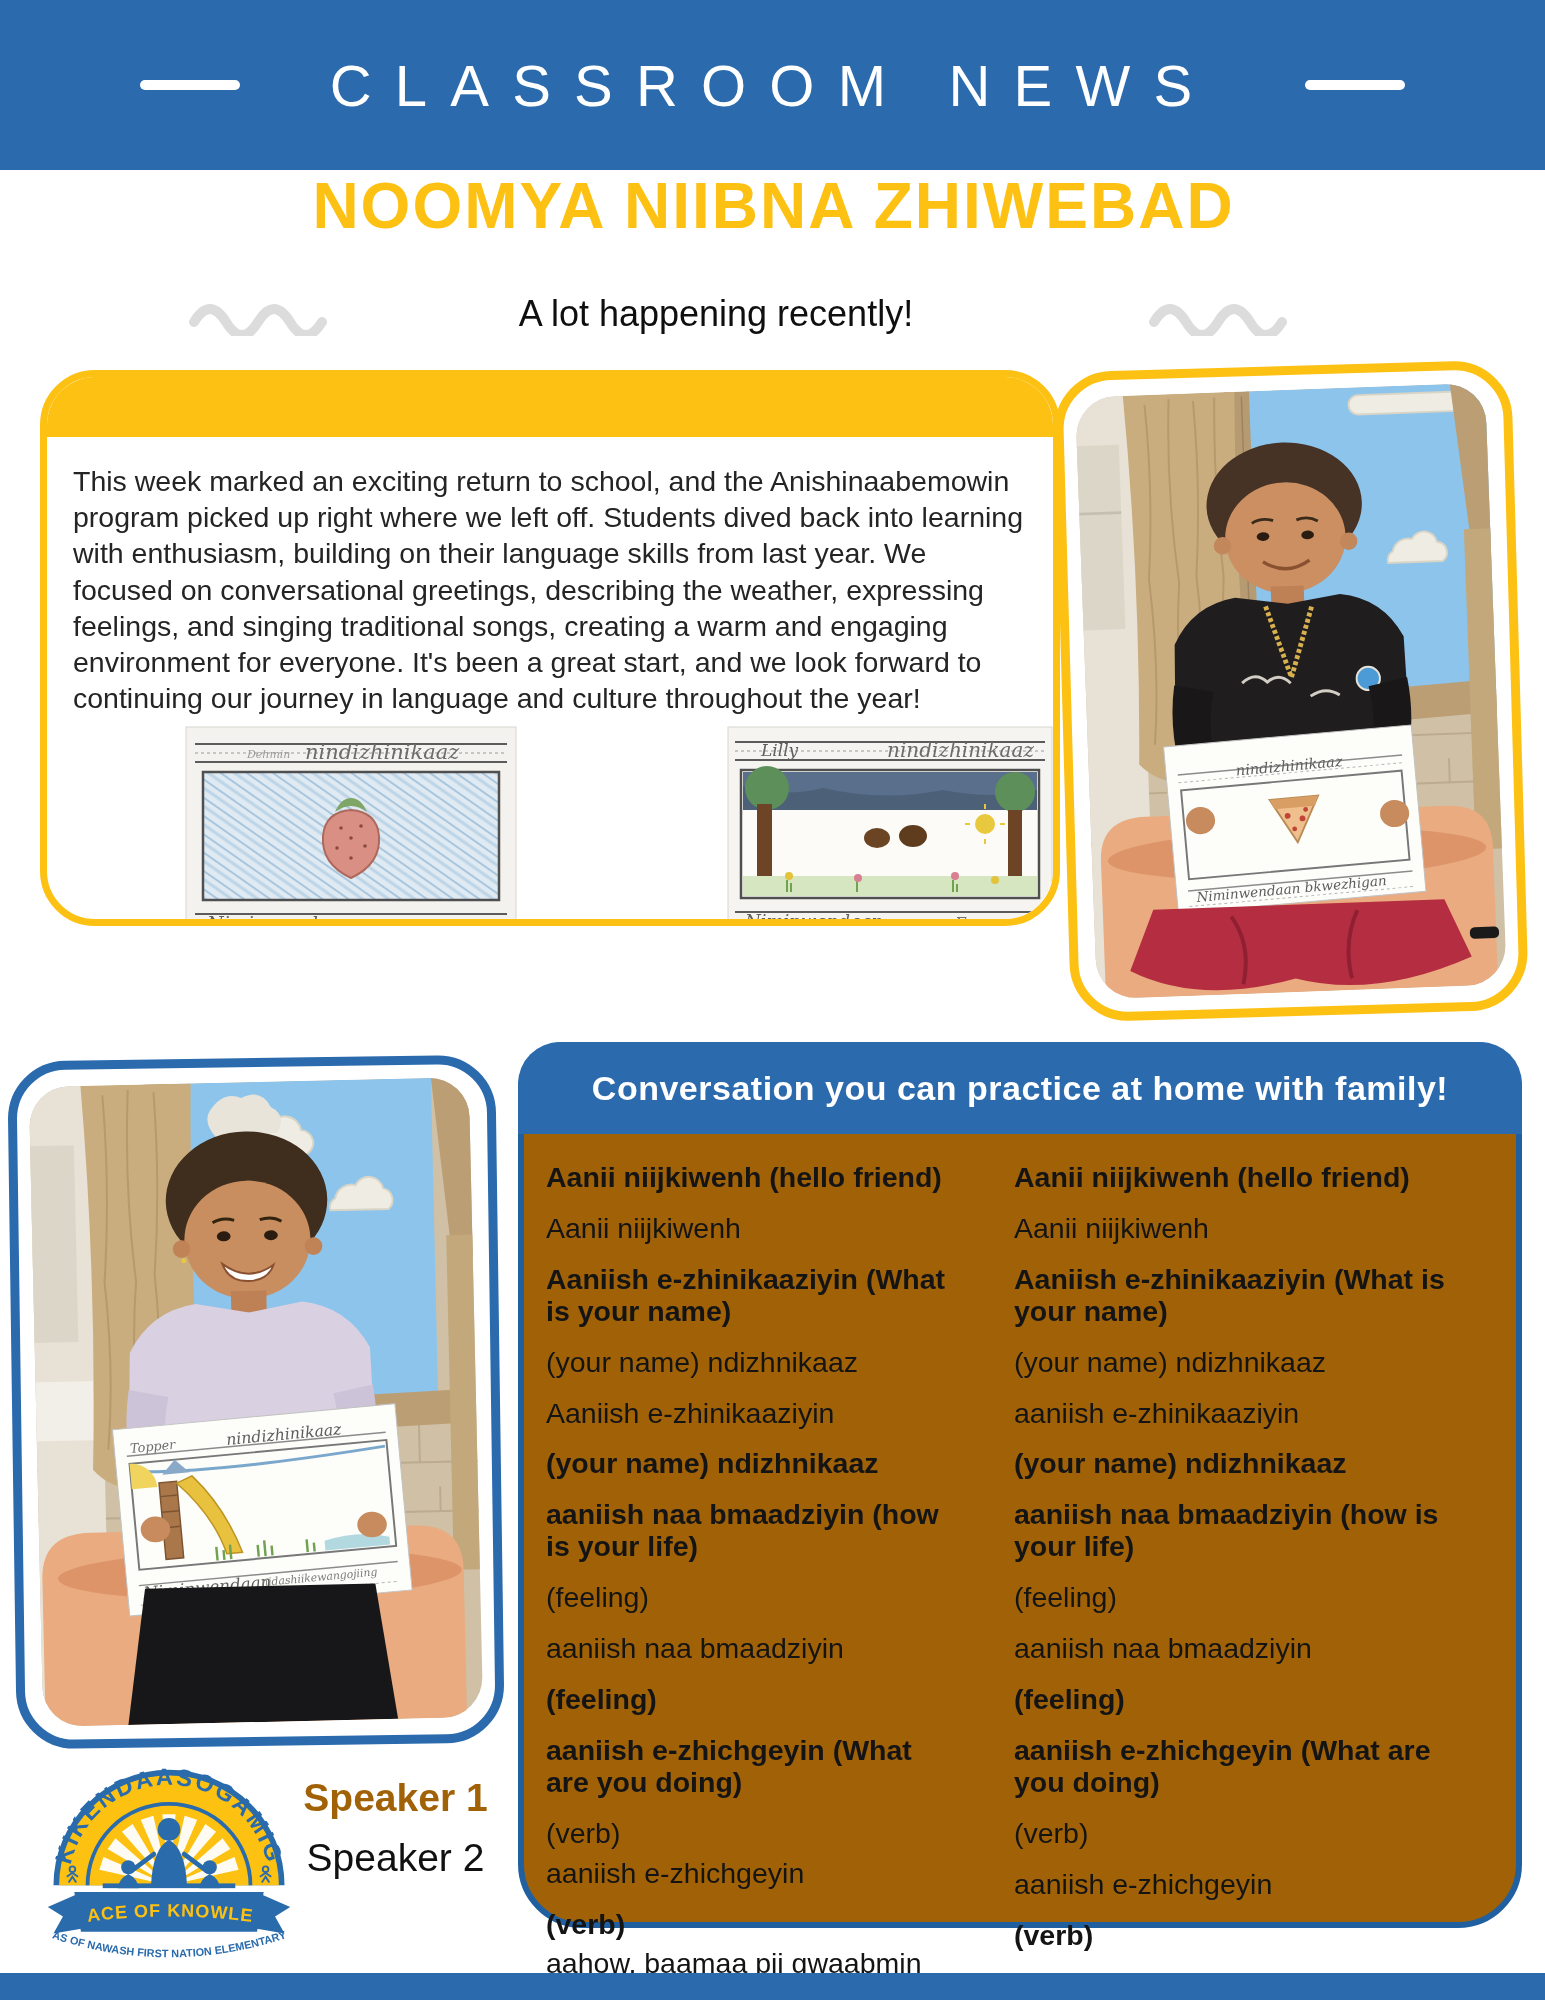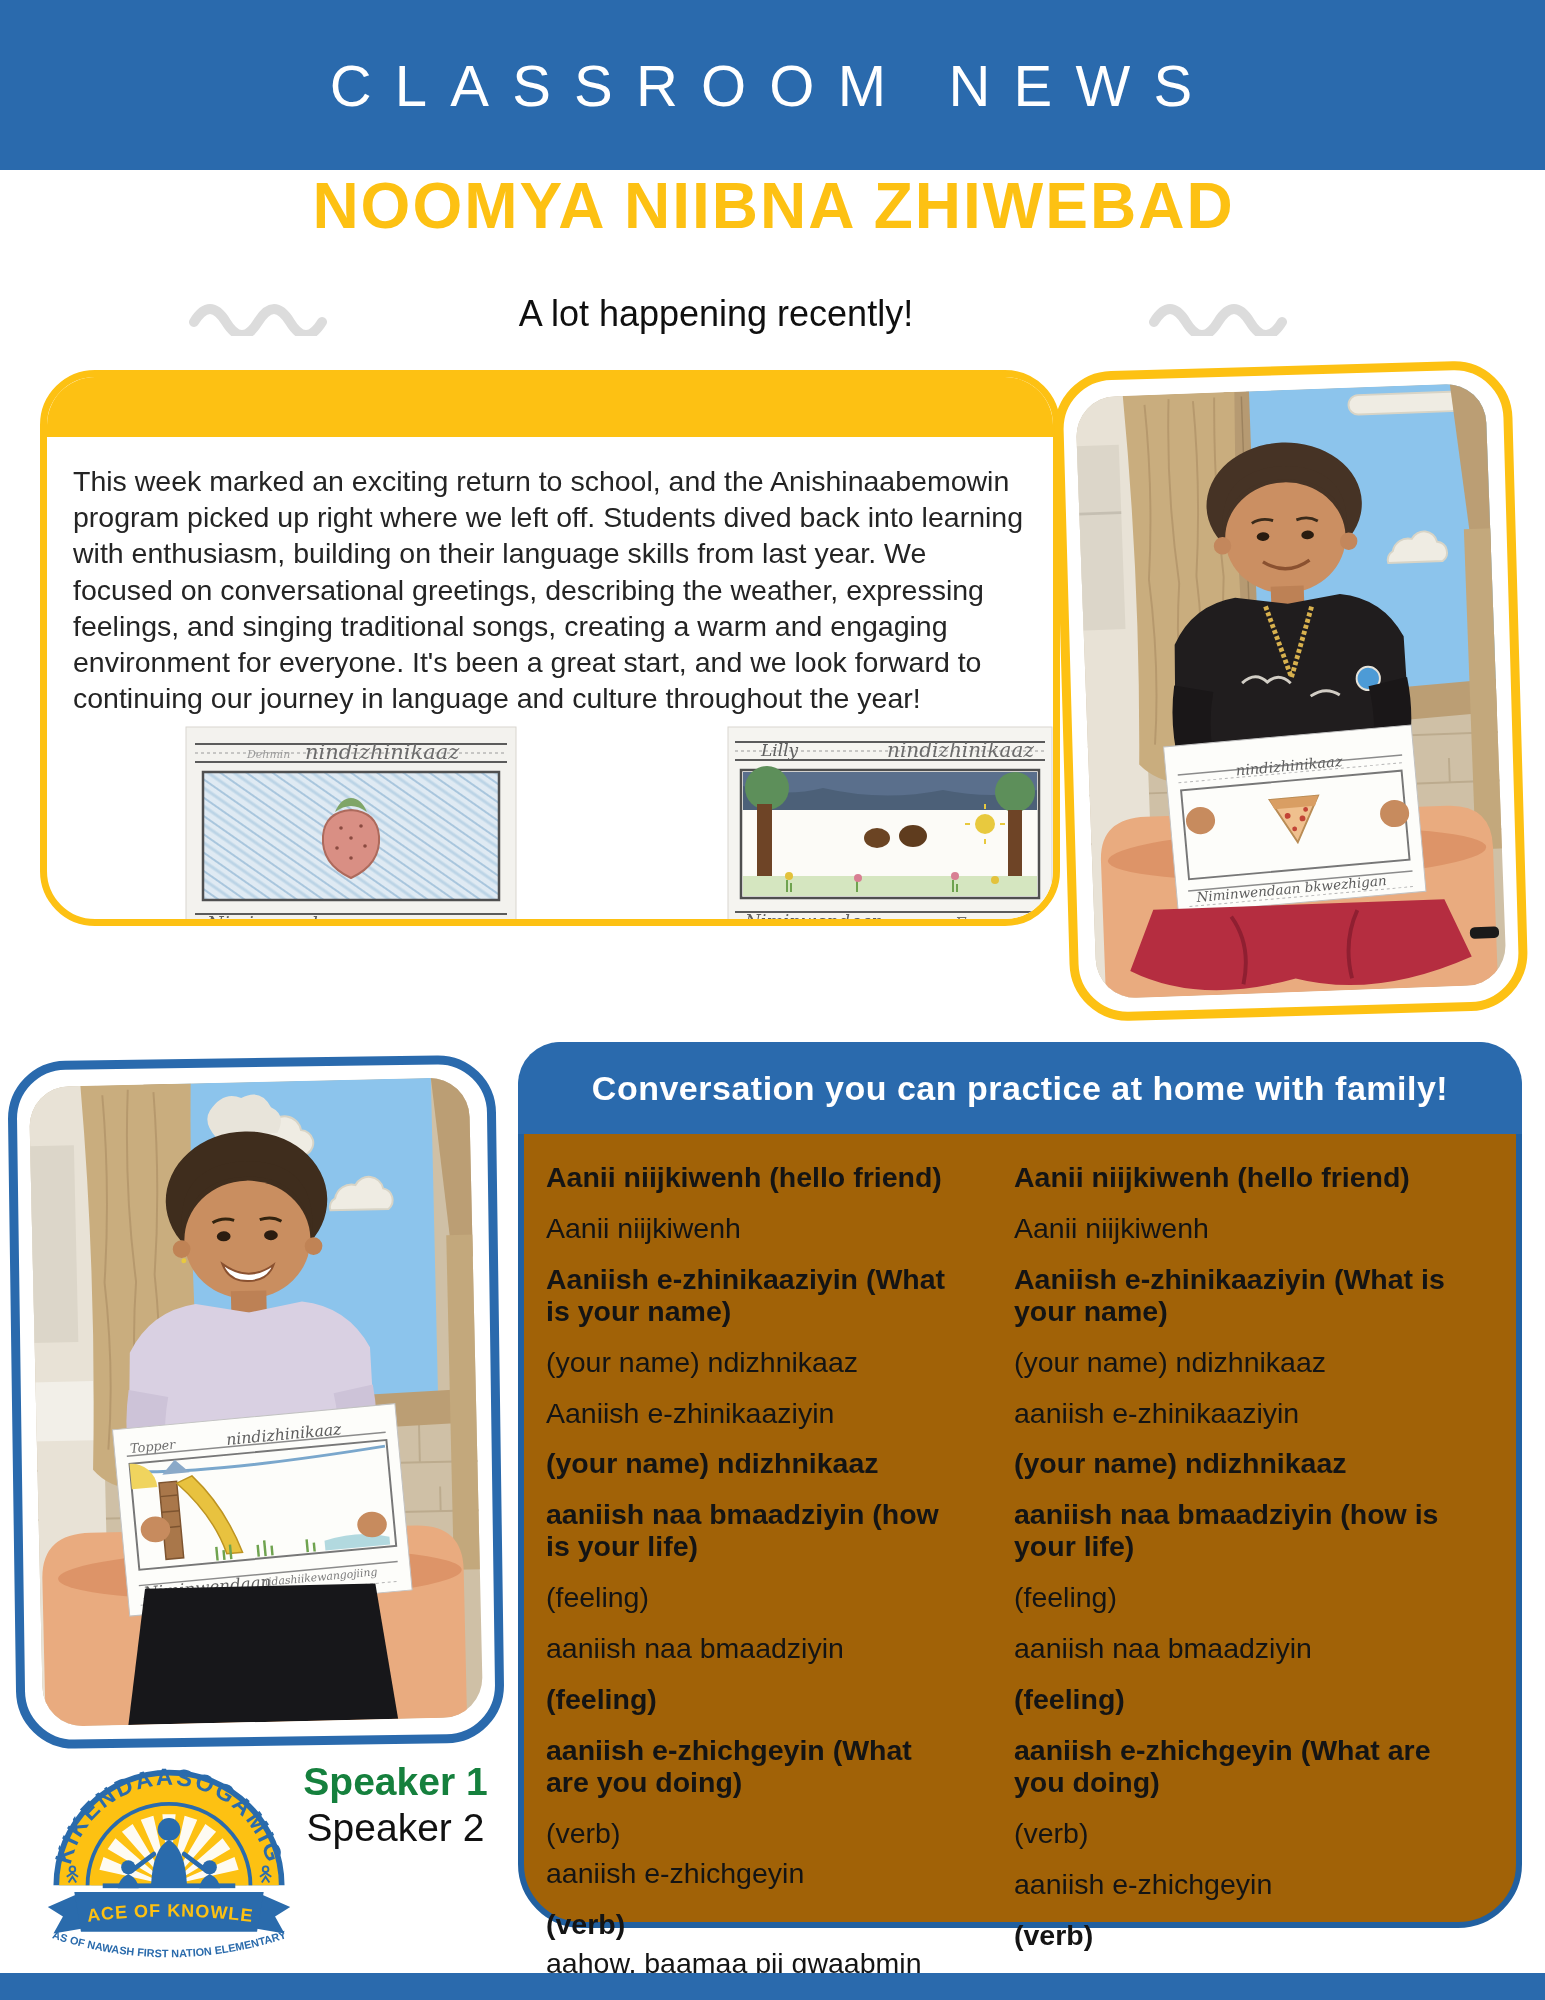--- a/index.html
+++ b/index.html
@@ -6,21 +6,21 @@
     --blue:#2a6aad;
     --blue-dark:#2160a0;
     --yellow:#fdc113;
     --ink:#1c1c1c;
   }
   html,body{margin:0;padding:0;background:#ffffff;}
   .page{position:relative;width:1545px;height:2000px;background:#fff;overflow:hidden;
         font-family:"Liberation Sans",sans-serif;}
   
   .header-bar{position:absolute;left:0;top:0;width:1545px;height:170px;background:var(--blue);
-              display:flex;align-items:center;justify-content:center;gap:90px;flex-direction:column;}
+              display:flex;align-items:center;justify-content:center;gap:90px;}
   .header-dash{width:100px;height:10px;background:#fff;border-radius:5px;}
   .header-title{color:#fff;font-size:58px;font-weight:400;letter-spacing:0.40em;margin:0;white-space:nowrap;}
   
   .hero-title{position:absolute;left:0;top:168px;width:1545px;text-align:center;margin:1px;
               color:var(--yellow);font-size:64px;font-weight:800;letter-spacing:2px;}
   .hero-sub{position:absolute;left:0;top:293px;width:1432px;text-align:center;margin:0;
             color:#0f0f0f;font-size:36px;font-weight:400;}
   .squiggle{position:absolute;top:300px;width:150px;height:36px;}
   .squiggle.left{left:188px;}
   .squiggle.right{left:1148px;}
@@ -48,21 +48,21 @@
   .conv-title{color:#fff;font-size:34px;font-weight:700;margin:0;letter-spacing:0.5px;}
   .conv-body{display:flex;padding:28px 14px 0 22px;gap:16px;}
   .conv-col{box-sizing:border-box;}
   .conv-col.c1{width:452px;}
   .conv-col.c2{width:486px;}
   .line{font-size:28.5px;line-height:1.12;margin:0 0 19px 0;color:#141414;white-space:pre-line;}
   .line.bold{font-weight:700;}
   .line.tight{margin-top:-11px;}
   
   .speakers{position:absolute;left:283px;top:1760px;width:225px;text-align:center;}
-  .speaker-1{font-size:39px;font-weight:800;color:#15803d;margin:0;}
+  .speaker-1{font-size:39px;font-weight:800;color:#a16207;margin:16px;}
   .speaker-2{font-size:39px;font-weight:400;color:#111;margin:2px 0 0 0;}
   .logo{position:absolute;left:38px;top:1748px;width:262px;height:232px;}
   .footer-bar{position:absolute;left:0;top:1973px;width:1545px;height:27px;background:var(--blue);}
   
   .hw{font-family:"DejaVu Serif",serif;font-style:italic;}
 </style>
 </head>
 <body>
 
 <div class="page">

